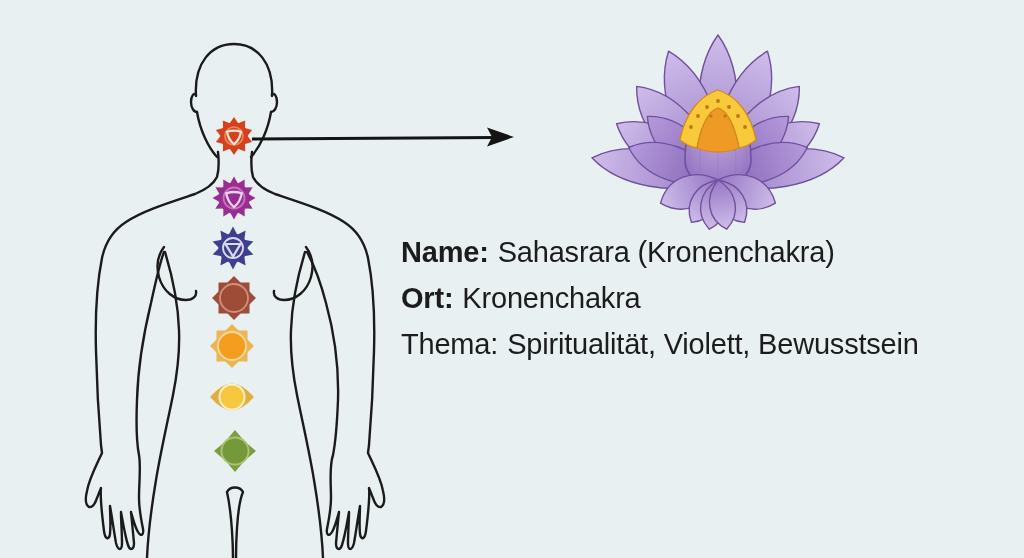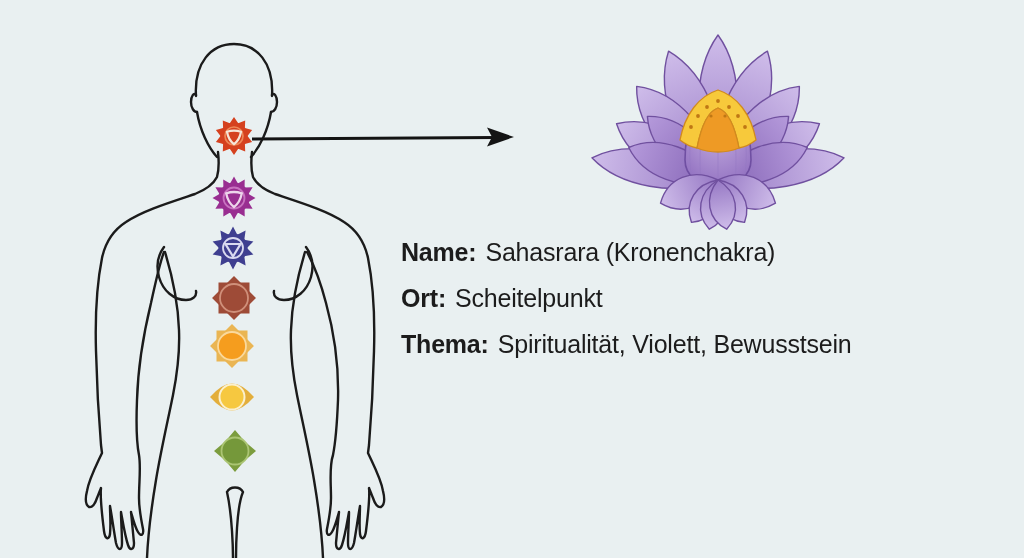--- a/index.html
+++ b/index.html
@@ -6,25 +6,25 @@
   body{font-family:"Liberation Sans", sans-serif;}
   .stage{
     position:relative;
     width:1024px;height:558px;
     background:#E9F0F1;
     overflow:hidden;
   }
   .scene{position:absolute;inset:0;}
   .info{
     position:absolute;left:401px;top:236px;
-    color:#1C1C1C;font-size:25px;letter-spacing:-0.2px;
+    color:#1C1C1C;font-size:29px;letter-spacing:-0.2px;
   }
   .info-line{margin-bottom:13px;white-space:nowrap;line-height:33px;}
   .info-line .label{font-weight:700;margin-right:9px;}
-  .info-line.thema .label{font-weight:700;}
+  .info-line.thema .label{font-weight:400;}
 </style>
 </head>
 <body>
 
 <div class="stage">
 
   <svg class="scene" viewBox="0 0 1024 558">
     <defs>
       <linearGradient id="gPetal" x1="0" y1="1" x2="0" y2="0">
         <stop offset="0" stop-color="#9678C4"></stop>
@@ -176,20 +176,20 @@
       <path fill="url(#gPetal)" transform="rotate(-170 718 180)" d="M 718,180 C 701,165 701,143 718,130 C 735,143 735,165 718,180 Z"></path>
       <path fill="url(#gPetal)" transform="rotate(170 718 180)" d="M 718,180 C 701,165 701,143 718,130 C 735,143 735,165 718,180 Z"></path>
     </g>
   </svg>
 
   <div class="info">
     <div class="info-line">
       <span class="label">Name:</span><span>Sahasrara (Kronenchakra)</span>
     </div>
     <div class="info-line">
-      <span class="label">Ort:</span><span>Scheitelpunkt</span>
+      <span class="label">Ort:</span><span>Kronenchakra</span>
     </div>
     <div class="info-line thema">
       <span class="label">Thema:</span><span>Spiritualität, Violett, Bewusstsein</span>
     </div>
   </div>
 
 </div>
 
 </body></html>

